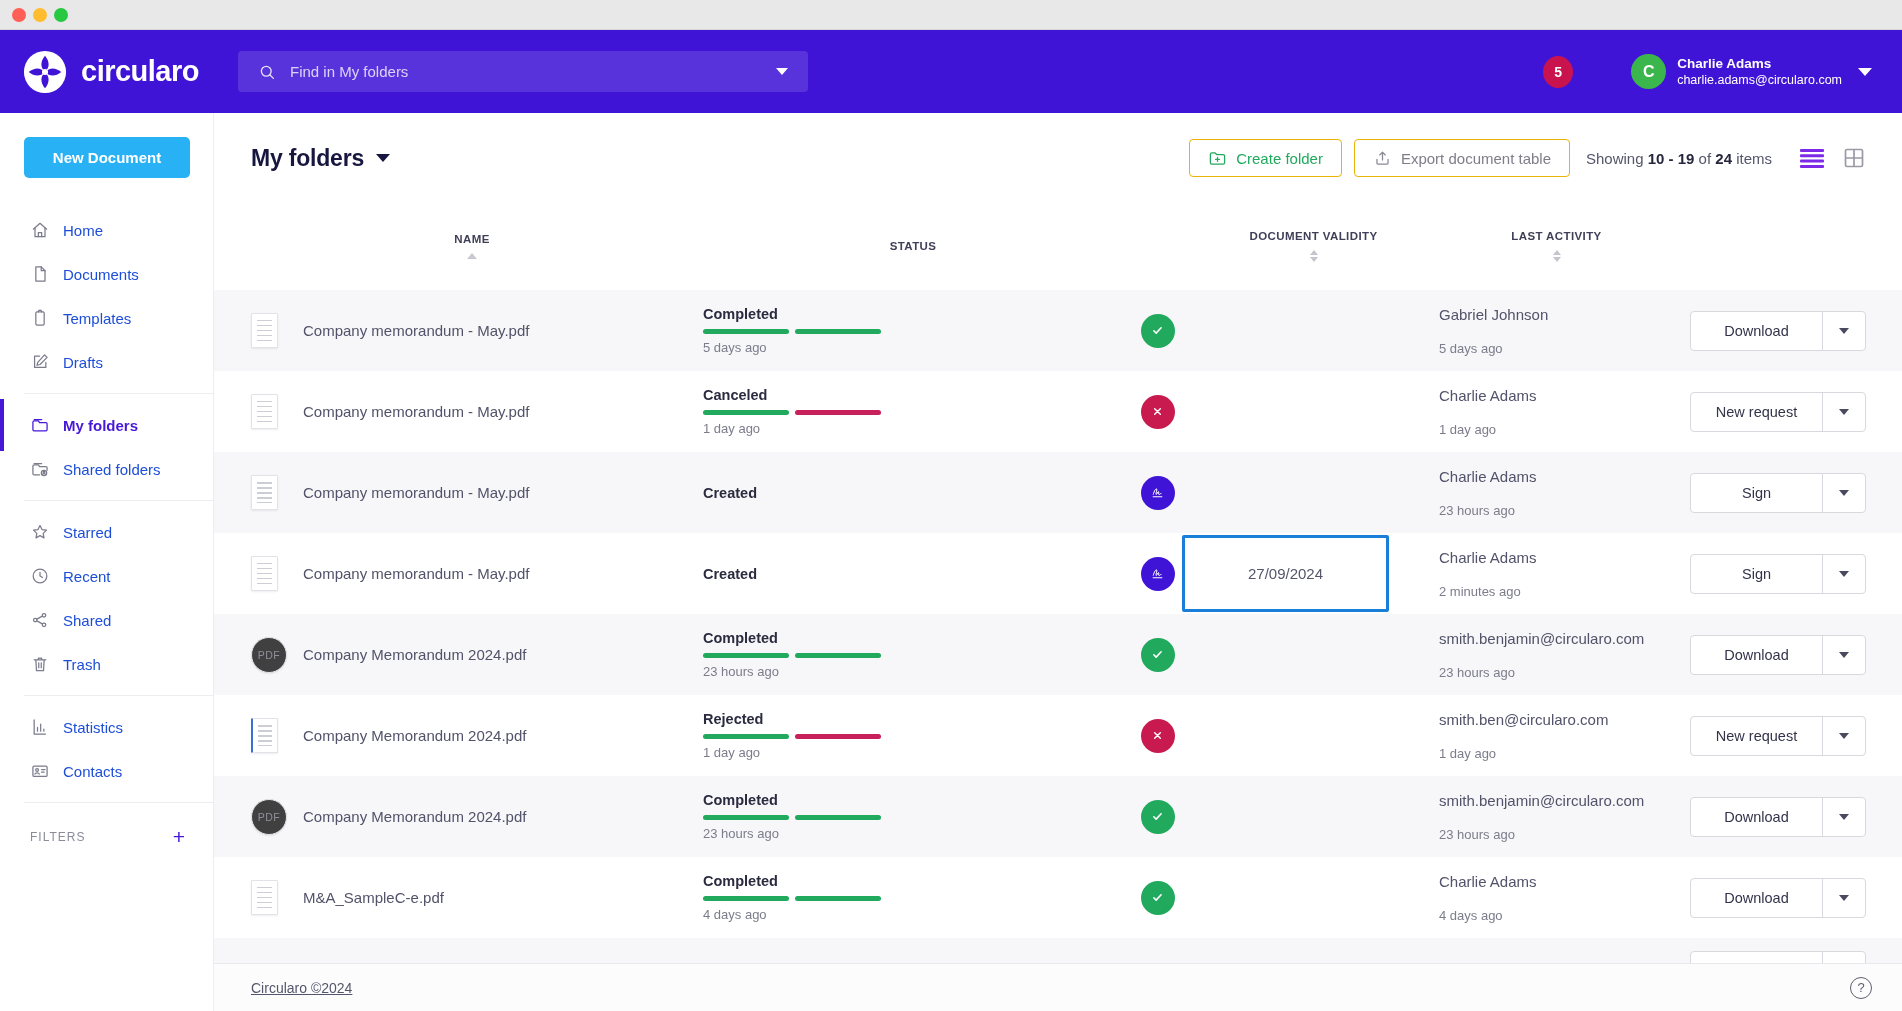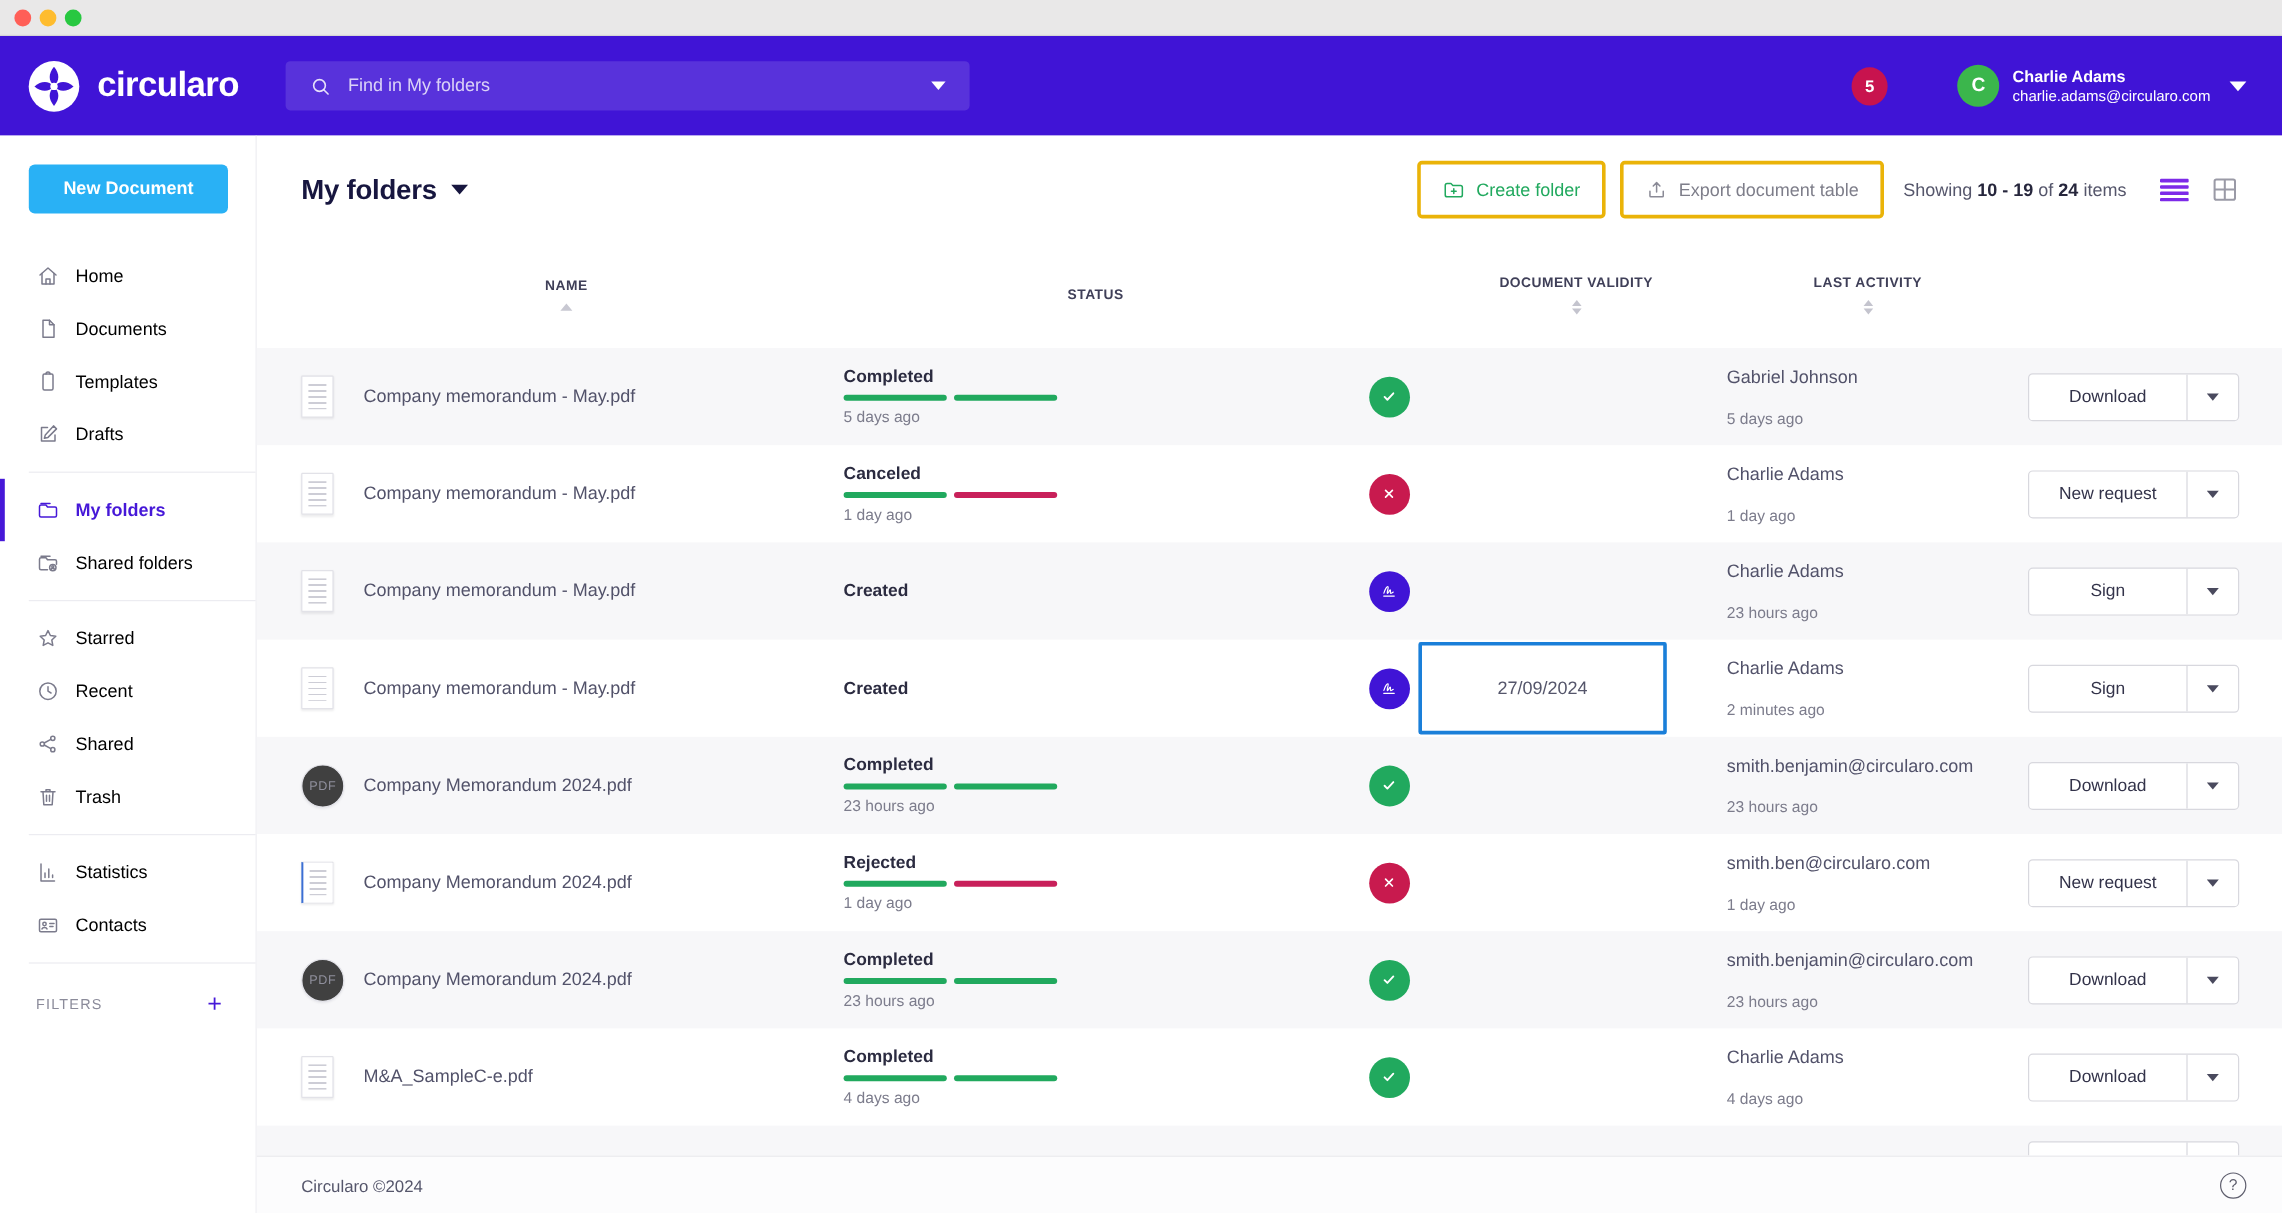--- a/index.html
+++ b/index.html
@@ -36,38 +36,38 @@
   .hdr-caret { margin-left:16px; border-top-width:8px; border-left-width:7px; border-right-width:7px; }
 
   
   .sidebar { position:absolute; left:0; top:113px; width:214px; height:898px; background:#fff;
              border-right:1px solid #ececf1; }
   .newdoc { position:absolute; left:24px; top:24px; width:166px; height:41px; background:#29b1f5;
             border:none; border-radius:5px; color:#fff; font-size:15px; font-weight:bold; cursor:pointer;
             font-family:"Liberation Sans",sans-serif; }
   .nav { position:absolute; left:0; top:95px; width:100%; }
   .nav-item { height:44px; display:flex; align-items:center; padding-left:30px; gap:13px;
-              color:#000000; font-size:15px; cursor:pointer; position:relative; }
+              color:#1d4ed8; font-size:15px; cursor:pointer; position:relative; }
   .nav-item svg { width:20px; height:20px; stroke:#7b7b8c; fill:none; stroke-width:1.5;
                   stroke-linecap:round; stroke-linejoin:round; flex:none; }
   .nav-item.active { color:#4618d8; font-weight:bold; }
   .nav-item.active svg { stroke:#4618d8; }
   .nav-item.active::before { content:""; position:absolute; left:0; top:-4px; bottom:-4px; width:4px; background:#4618d8; }
   .nav-div { height:1px; background:#ececf1; margin:9px 0 9px 24px; }
   .filters { display:flex; align-items:center; padding:14px 28px 0 30px; }
   .filters-label { font-size:12px; letter-spacing:1px; color:#8b8b9a; }
   .filters-plus { margin-left:auto; color:#4618d8; font-size:21px; font-weight:normal; cursor:pointer; line-height:1; }
 
   
   .main { position:absolute; left:214px; top:113px; width:1688px; height:898px; background:#fff; }
 
   .page-bar { position:absolute; left:37px; right:36px; top:26px; height:38px; display:flex; align-items:center; }
   .page-title { font-size:23px; font-weight:bold; color:#17163f; letter-spacing:-.2px; }
   .title-caret { margin-left:12px; border-top-color:#17163f; border-top-width:8px; border-left-width:7px; border-right-width:7px; cursor:pointer; }
-  .tool-btn { height:48px; border:3px solid #eab308; border-radius:4px; background:#fff; display:flex;
+  .tool-btn { height:38px; border:1px solid #eab308; border-radius:4px; background:#fff; display:flex;
               align-items:center; gap:9px; padding:0 18px; font-size:15px; cursor:pointer;
               font-family:"Liberation Sans",sans-serif; }
   .tool-btn svg { width:19px; height:19px; fill:none; stroke-width:1.6; stroke-linecap:round; stroke-linejoin:round; }
   .btn-create { color:#21a95e; margin-left:auto; }
   .btn-create svg { stroke:#21a95e; }
   .btn-export { color:#7e7e8a; margin-left:12px; }
   .btn-export svg { stroke:#8a8a96; }
   .showing { margin-left:16px; font-size:15px; color:#55566b; white-space:nowrap; }
   .showing b { color:#26263c; }
   .view-list { margin-left:28px; cursor:pointer; display:flex; }
@@ -131,21 +131,21 @@
               border-top:6.5px solid #4a4a5e; }
 
   .partial-row { position:absolute; left:0; right:0; top:825px; height:25px; background:#f7f7f9; overflow:hidden; }
   .partial-row .sliver { position:absolute; right:36px; top:13px; width:176px; height:40px;
                          border:1px solid #d8d8de; border-radius:4px; background:#fff; }
   .partial-row .sliver i { position:absolute; top:0; bottom:0; right:42px; width:1px; background:#d8d8de; }
 
   
   .footer { position:absolute; left:0; right:0; bottom:0; height:48px; background:#fcfcfd;
             border-top:1px solid #e9e9ed; display:flex; align-items:center; padding:0 30px 0 37px; }
-  .copyright { font-size:14px; color:#55566b; }
+  .copyright { font-size:14px; color:#55566b;text-decoration:underline; }
   .help { margin-left:auto; width:22px; height:22px; border-radius:50%; border:1.5px solid #5f5f6e;
           color:#5f5f6e; font-size:13px; display:flex; align-items:center; justify-content:center; cursor:pointer; }
 </style>
 </head>
 <body>
 
 <div class="titlebar">
   <div class="lights">
     <span class="light red"></span>
     <span class="light yellow"></span>

